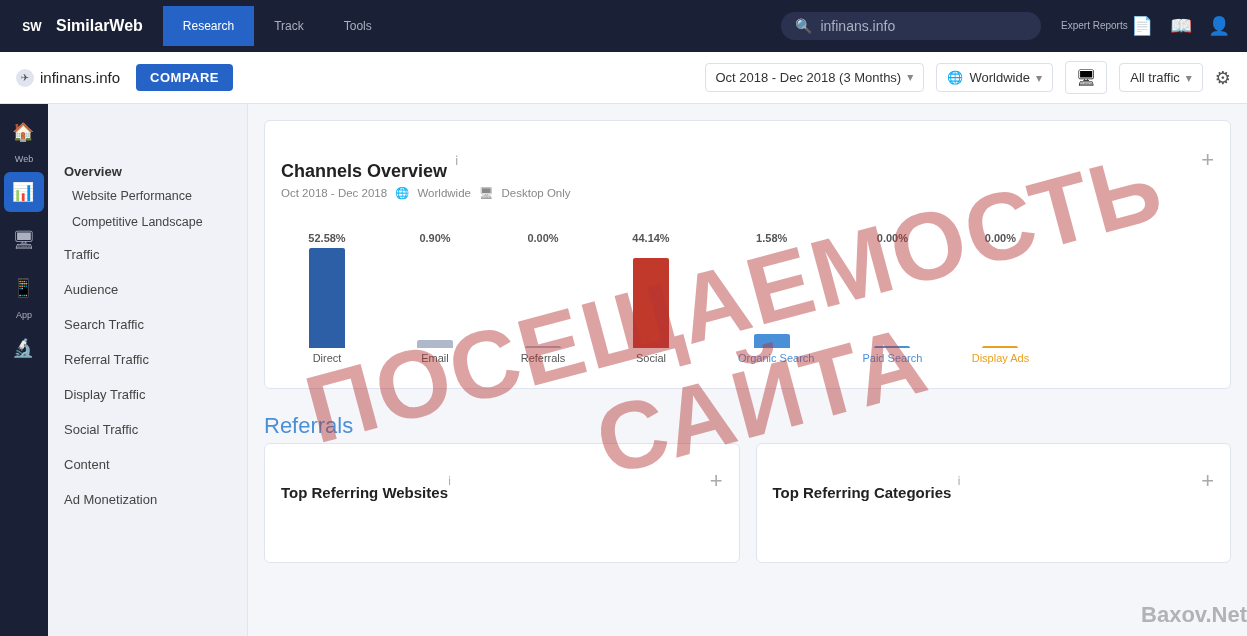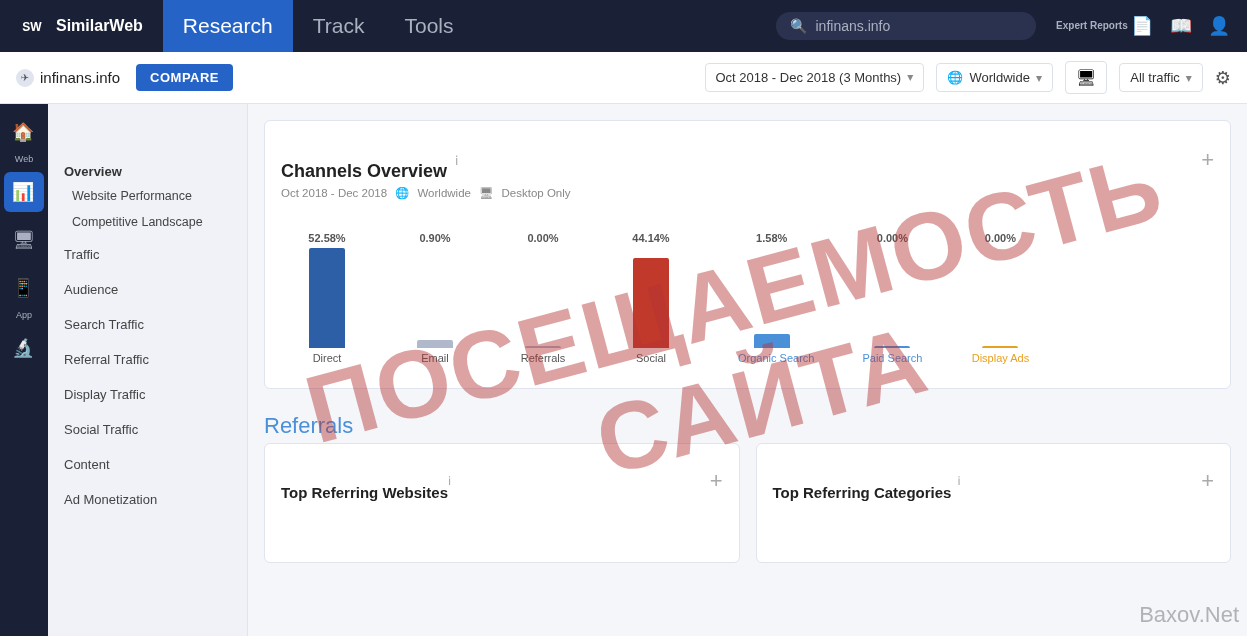--- a/index.html
+++ b/index.html
@@ -25,25 +25,25 @@
       height: 32px;
     }
     .logo-text {
       color: white;
       font-size: 16px;
       font-weight: bold;
     }
     .nav-item {
       color: #aab0c0;
       padding: 0 20px;
-      height: 52px;
-      display: flex;
-      align-items: center;
-      cursor: pointer;
-      font-size: 21px;
+      height: 40px;
+      display: flex;
+      align-items: center;
+      cursor: pointer;
+      font-size: 12px;
     }
     .nav-item.active {
       color: white;
       background: #2563c7;
     }
     .search-bar {
       margin-left: auto;
       display: flex;
       align-items: center;
       background: #2a3250;
@@ -59,21 +59,20 @@
       outline: none;
       font-size: 14px;
       width: 200px;
     }
     .search-bar input::placeholder { color: #aab0c0; }
     .nav-icons {
       display: flex;
       align-items: center;
       gap: 16px;
       margin-left: 20px;
-      font-weight: bold;
     }
     .nav-icon-item {
       color: #aab0c0;
       cursor: pointer;
       font-size: 18px;
       display: flex;
       align-items: center;
       gap: 4px;
     }
     .nav-icon-item .expert-label {
@@ -266,23 +265,23 @@
       text-align: center;
       line-height: 1.1;
       font-family: Arial Black, sans-serif;
       letter-spacing: 2px;
     }
 
     
     .watermark-baxov {
       position: absolute;
       bottom: 8px;
-      right: 8px;
+      right: 0;
       font-size: 22px;
-      font-weight: normal;
+      font-weight: bold;
       color: rgba(150, 150, 150, 0.7);
       z-index: 11;
       pointer-events: none;
     }
 
     
     .card {
       background: white;
       border-radius: 6px;
       border: 1px solid #e0e4ef;

